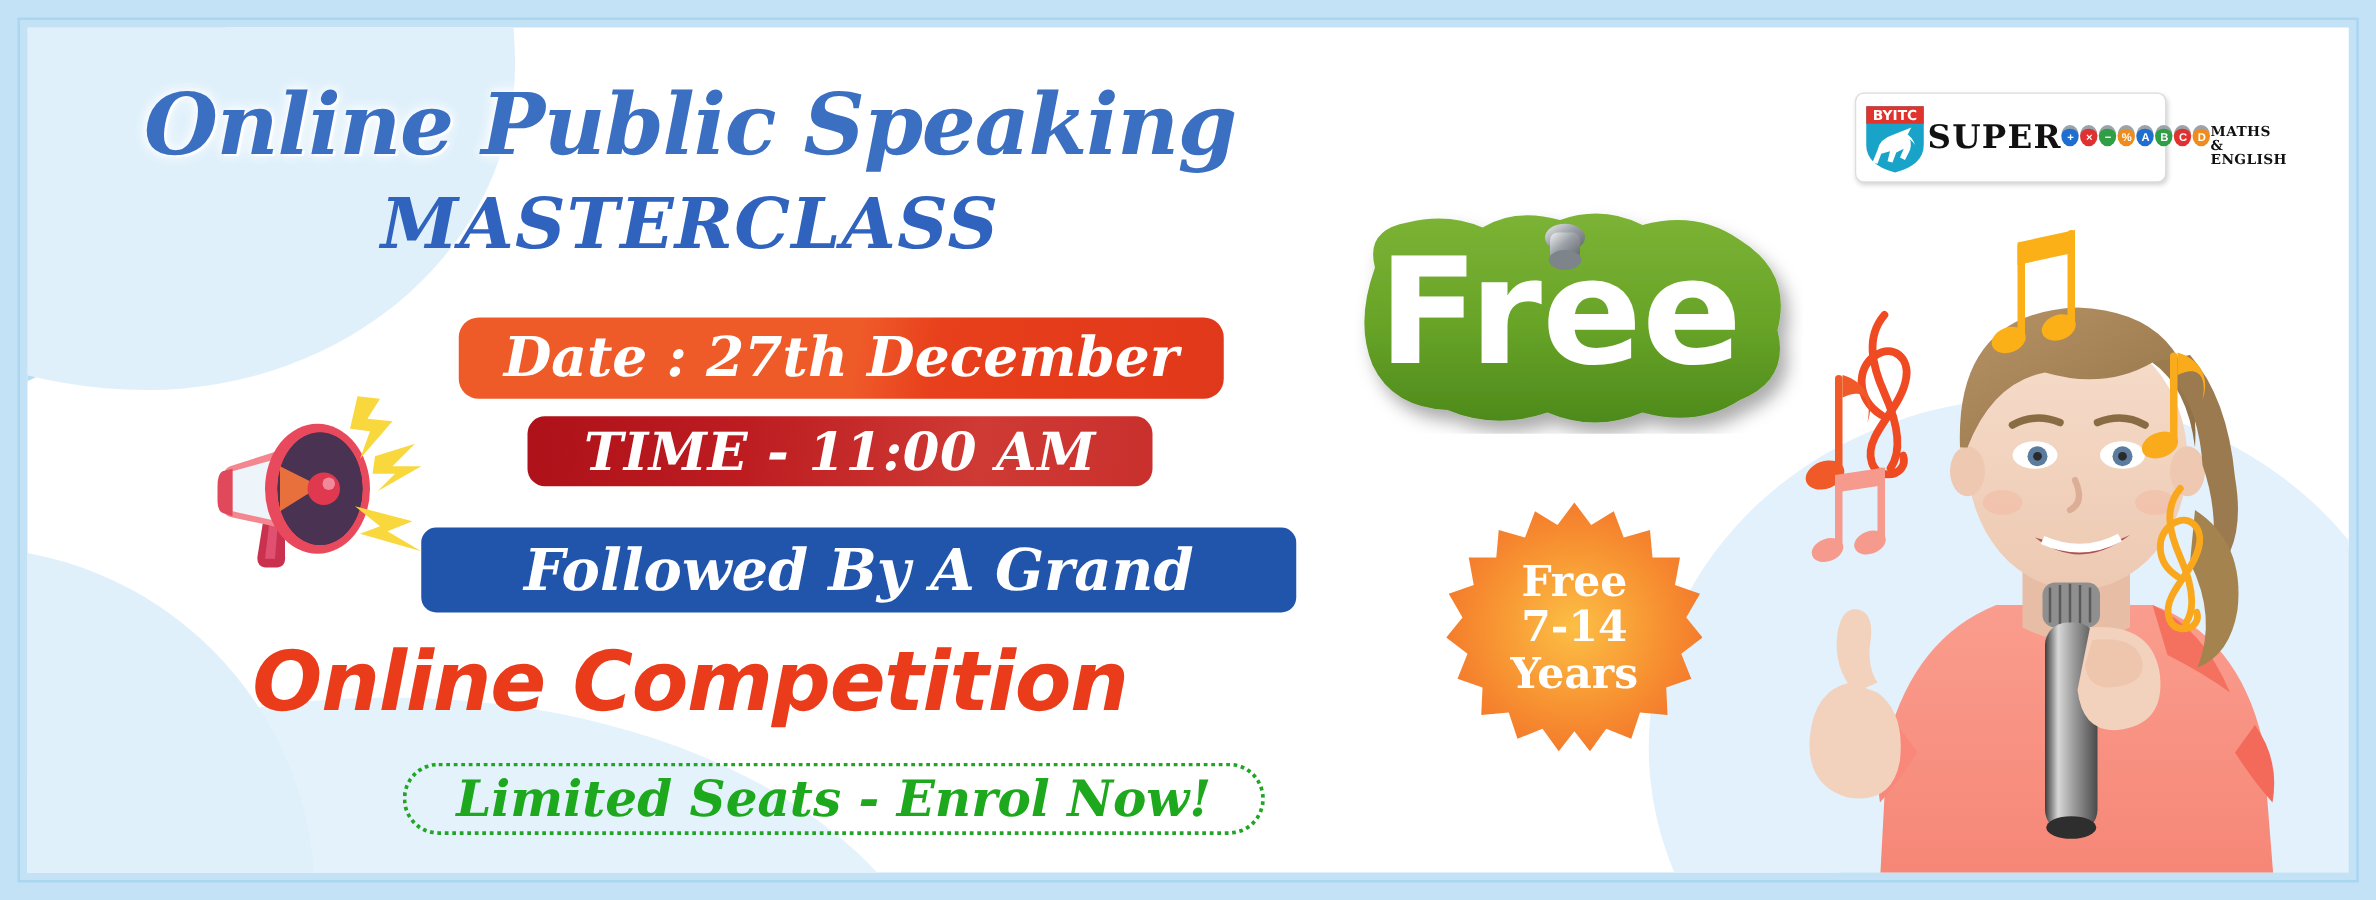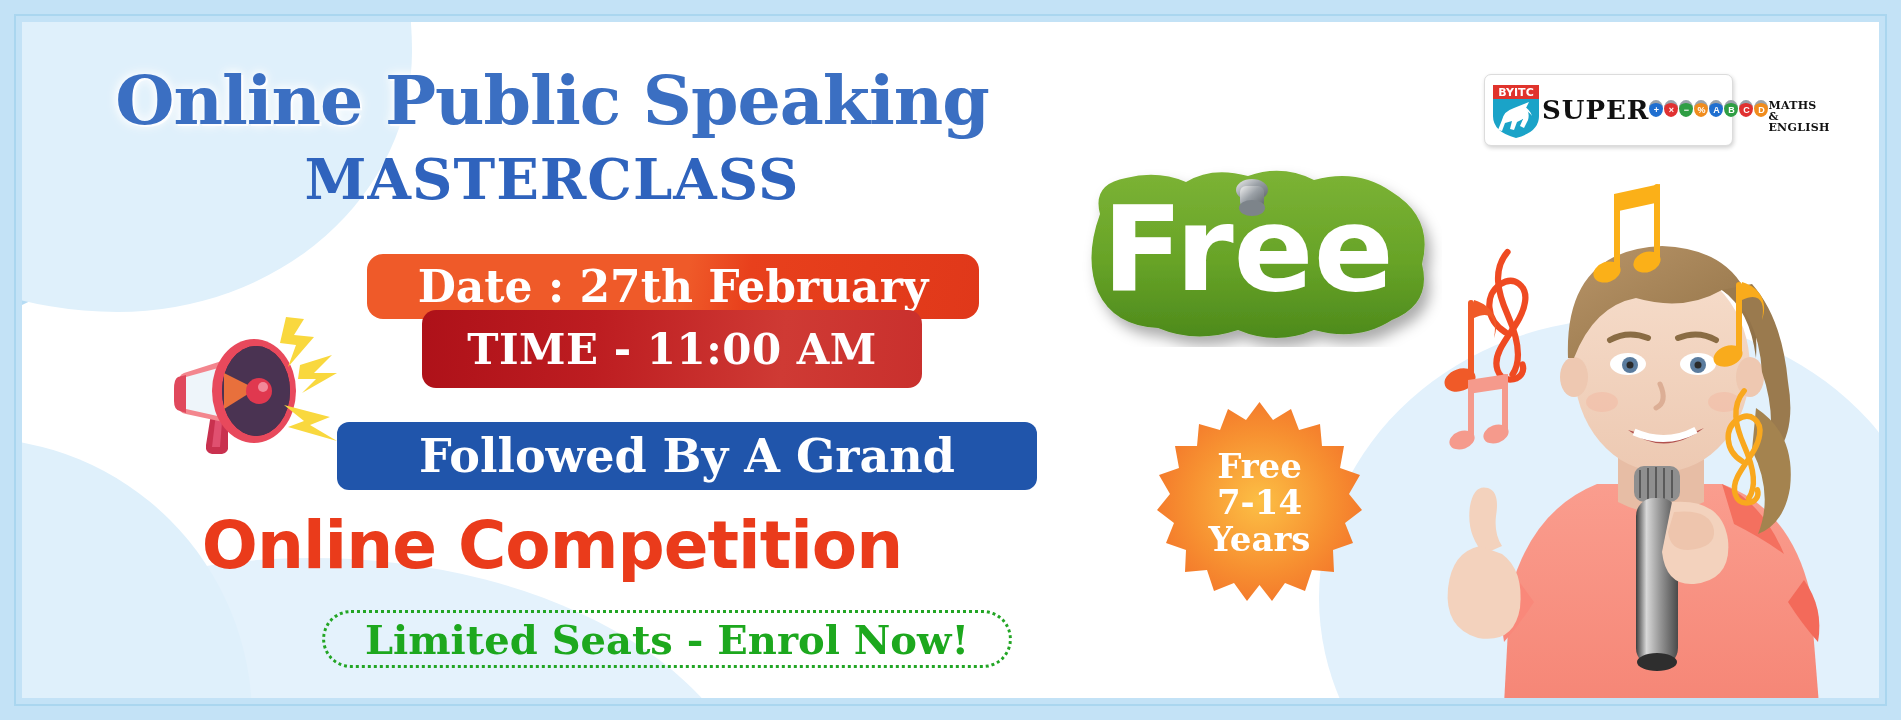--- a/index.html
+++ b/index.html
@@ -57,20 +57,21 @@
   }
   .blob-bl2{
     left:-160px;bottom:-420px;width:900px;height:560px;
     background:#e4f2fc;border-radius:50%;
   }
 
   
   .left-col{
     position:absolute;left:0;top:0;width:1060px;height:100%;
     z-index:5;
+    font-style:italic;
   }
 
   .title-main{
     position:absolute;left:0;top:38px;width:1060px;
     text-align:center;
     font-family:"DejaVu Serif",serif;
     font-weight:bold;
     font-size:68px;
     letter-spacing:-1px;
     color:#3b6fc2;
@@ -98,21 +99,21 @@
     white-space:nowrap;
     box-sizing:border-box;
   }
   .ribbon-date{
     left:345px;top:232px;width:612px;height:65px;
     font-size:44px;
     border-radius:16px 16px 16px 16px;
     background:linear-gradient(100deg,#ef5a29 0%,#ef5a29 52%,#e8401c 62%,#e0381a 100%);
   }
   .ribbon-time{
-    left:400px;top:288px;width:500px;height:78px;
+    left:400px;top:311px;width:500px;height:56px;
     font-size:42px;
     letter-spacing:.5px;
     border-radius:14px;
     background:linear-gradient(95deg,#ae1119 0%,#bd1d21 35%,#cf3a34 72%,#c9302d 100%);
   }
   .ribbon-blue{
     left:315px;top:400px;width:700px;height:68px;
     font-size:46px;
     border-radius:12px;
     background:#2055ab;
@@ -215,21 +216,21 @@
     <div class="blob blob-bl"></div>
     <div class="blob blob-br2"></div>
     <div class="blob blob-br1"></div>
 
     <div class="left-col">
 
       <div class="title-main">Online Public Speaking</div>
 
       <div class="title-sub">MASTERCLASS</div>
 
-      <div class="ribbon ribbon-date">Date : 27th February</div>
+      <div class="ribbon ribbon-date">Date : 27th December</div>
 
       <div class="ribbon ribbon-time">TIME - 11:00 AM</div>
 
       <div class="ribbon ribbon-blue">Followed By A Grand</div>
 
       <div class="comp-text">Online Competition</div>
 
       <div class="seats-pill">
         <span>Limited Seats - Enrol Now!</span>
       </div>

